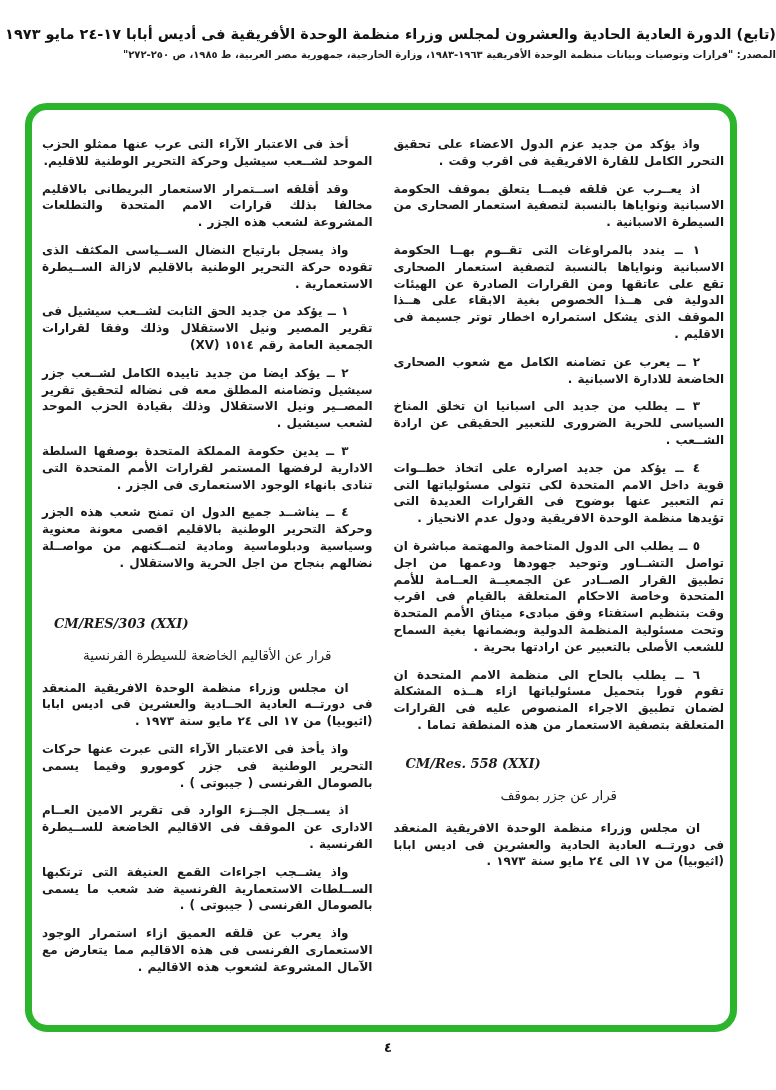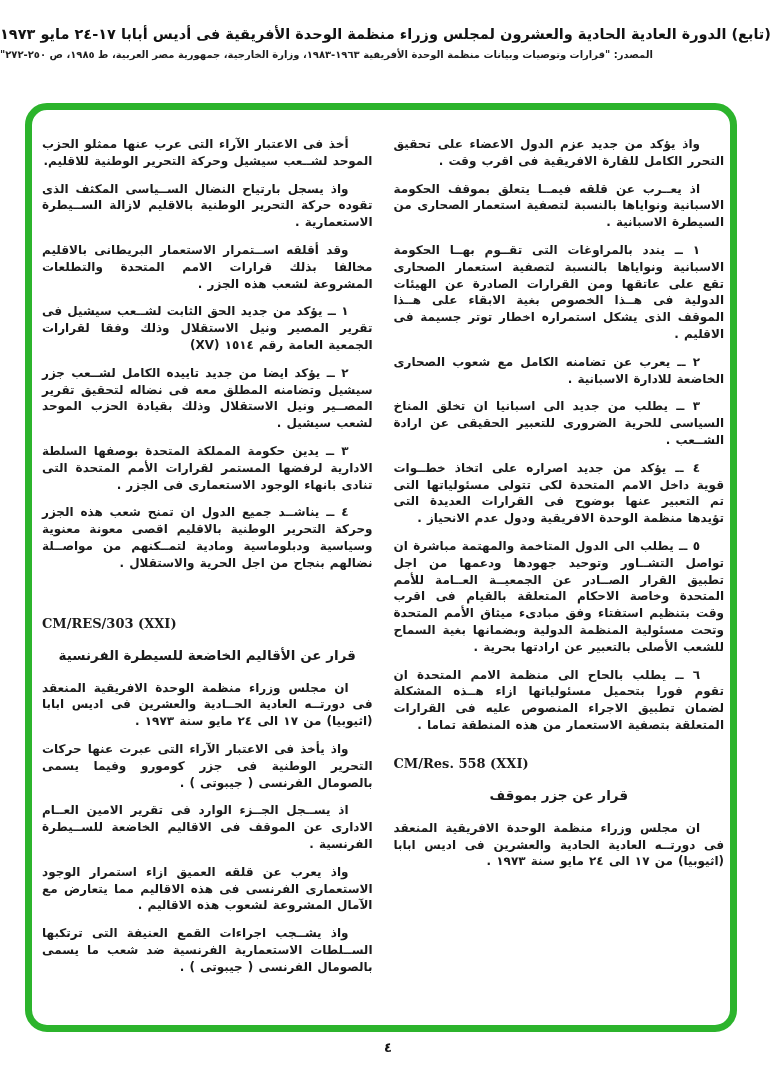--- a/index.html
+++ b/index.html
@@ -10,21 +10,21 @@
     background: #ffffff;
     font-family: "DejaVu Sans", sans-serif;
     color: var(--ink);
     overflow: hidden;
   }
   .page { position: relative; width: 776px; height: 1090px; }
 
   
   .hdr {
     position: absolute; top: 26px; left: 0; right: 0;
-    text-align: left; direction: rtl;
+    text-align: right; direction: rtl;
   }
   .hdr-title {
     font-size: 14.5px; font-weight: bold; letter-spacing: 0;
     color: #121212;
   }
   .hdr-source {
     margin-top: 7px;
     font-size: 10px; font-weight: bold; color: #1e1e1e;
   }
 
@@ -52,26 +52,27 @@
     font-weight: bold;
     text-align: justify;
     text-indent: 24px;
     color: var(--ink);
     word-spacing: 1px;
   }
   .ref {
     direction: ltr; text-align: left;
     font-family: "DejaVu Serif", serif;
     font-size: 13px; font-weight: bold;
-    margin: 22px 0 16px 0;
+    margin: 22px 0 16px 12px;
+    font-style: italic;
   }
   .ref.gap-top { margin-top: 44px; }
   .res-title {
     direction: rtl; text-align: center;
-    font-size: 13.5px; font-weight: bold;
+    font-size: 13.5px; font-weight: normal;
     margin: 0 0 17px 0;
   }
 
   
   .page-num {
     position: absolute; top: 1040px; left: 0; right: 0;
     text-align: center;
     font-size: 13px; font-weight: bold; color: #111;
   }
 </style>
@@ -97,33 +98,33 @@
         <p>٤ ــ يؤكد من جديد اصراره على اتخاذ خطــوات قوية داخل الامم المتحدة لكى تتولى مسئولياتها التى تم التعبير عنها بوضوح فى القرارات العديدة التى تؤيدها منظمة الوحدة الافريقية ودول عدم الانحياز .</p>
         <p>٥ ــ يطلب الى الدول المتاخمة والمهتمة مباشرة ان تواصل التشــاور وتوحيد جهودها ودعمها من اجل تطبيق القرار الصــادر عن الجمعيــة العــامة للأمم المتحدة وخاصة الاحكام المتعلقة بالقيام فى اقرب وقت بتنظيم استفتاء وفق مبادىء ميثاق الأمم المتحدة وتحت مسئولية المنظمة الدولية وبضمانها بغية السماح للشعب الأصلى بالتعبير عن ارادتها بحرية .</p>
         <p>٦ ــ يطلب بالحاح الى منظمة الامم المتحدة ان تقوم فورا بتحميل مسئولياتها ازاء هــذه المشكلة لضمان تطبيق الاجراء المنصوص عليه فى القرارات المتعلقة بتصفية الاستعمار من هذه المنطقة تماما .</p>
         <div class="ref">CM/Res. 558 (XXI)</div>
         <div class="res-title">قرار عن جزر بموقف</div>
         <p>ان مجلس وزراء منظمة الوحدة الافريقية المنعقد فى دورتــه العادية الحادية والعشرين فى اديس ابابا (اثيوبيا) من ١٧ الى ٢٤ مايو سنة ١٩٧٣ .</p>
       </section>
 
       <section class="col">
         <p>أخذ فى الاعتبار الآراء التى عرب عنها ممثلو الحزب الموحد لشــعب سيشيل وحركة التحرير الوطنية للاقليم.</p>
+        <p>وقد أقلقه اســتمرار الاستعمار البريطانى بالاقليم مخالفا بذلك قرارات الامم المتحدة والتطلعات المشروعة لشعب هذه الجزر .</p>
         <p>واذ يسجل بارتياح النضال الســياسى المكثف الذى تقوده حركة التحرير الوطنية بالاقليم لازالة الســيطرة الاستعمارية .</p>
-        <p>وقد أقلقه اســتمرار الاستعمار البريطانى بالاقليم مخالفا بذلك قرارات الامم المتحدة والتطلعات المشروعة لشعب هذه الجزر .</p>
         <p>١ ــ يؤكد من جديد الحق الثابت لشــعب سيشيل فى تقرير المصير ونيل الاستقلال وذلك وفقا لقرارات الجمعية العامة رقم ١٥١٤ (XV)</p>
         <p>٢ ــ يؤكد ايضا من جديد تاييده الكامل لشــعب جزر سيشيل وتضامنه المطلق معه فى نضاله لتحقيق تقرير المصــير ونيل الاستقلال وذلك بقيادة الحزب الموحد لشعب سيشيل .</p>
         <p>٣ ــ يدين حكومة المملكة المتحدة بوصفها السلطة الادارية لرفضها المستمر لقرارات الأمم المتحدة التى تنادى بانهاء الوجود الاستعمارى فى الجزر .</p>
         <p>٤ ــ يناشــد جميع الدول ان تمنح شعب هذه الجزر وحركة التحرير الوطنية بالاقليم اقصى معونة معنوية وسياسية ودبلوماسية ومادية لتمــكنهم من مواصــلة نضالهم بنجاح من اجل الحرية والاستقلال .</p>
         <div class="ref gap-top">CM/RES/303 (XXI)</div>
         <div class="res-title">قرار عن الأقاليم الخاضعة للسيطرة الفرنسية</div>
         <p>ان مجلس وزراء منظمة الوحدة الافريقية المنعقد فى دورتــه العادية الحــادية والعشرين فى اديس ابابا (اثيوبيا) من ١٧ الى ٢٤ مايو سنة ١٩٧٣ .</p>
         <p>واذ يأخذ فى الاعتبار الآراء التى عبرت عنها حركات التحرير الوطنية فى جزر كومورو وفيما يسمى بالصومال الفرنسى ( جيبوتى ) .</p>
         <p>اذ يســجل الجــزء الوارد فى تقرير الامين العــام الادارى عن الموقف فى الاقاليم الخاضعة للســيطرة الفرنسية .</p>
+        <p>واذ يشــجب اجراءات القمع العنيفة التى ترتكبها الســلطات الاستعمارية الفرنسية ضد شعب ما يسمى بالصومال الفرنسى ( جيبوتى ) .</p>
         <p>واذ يعرب عن قلقه العميق ازاء استمرار الوجود الاستعمارى الفرنسى فى هذه الاقاليم مما يتعارض مع الآمال المشروعة لشعوب هذه الاقاليم .</p>
-        <p>واذ يشــجب اجراءات القمع العنيفة التى ترتكبها الســلطات الاستعمارية الفرنسية ضد شعب ما يسمى بالصومال الفرنسى ( جيبوتى ) .</p>
       </section>
 
     </div>
   </div>
 
   <div class="page-num">٤</div>
 
 </div>
 
 </body></html>

